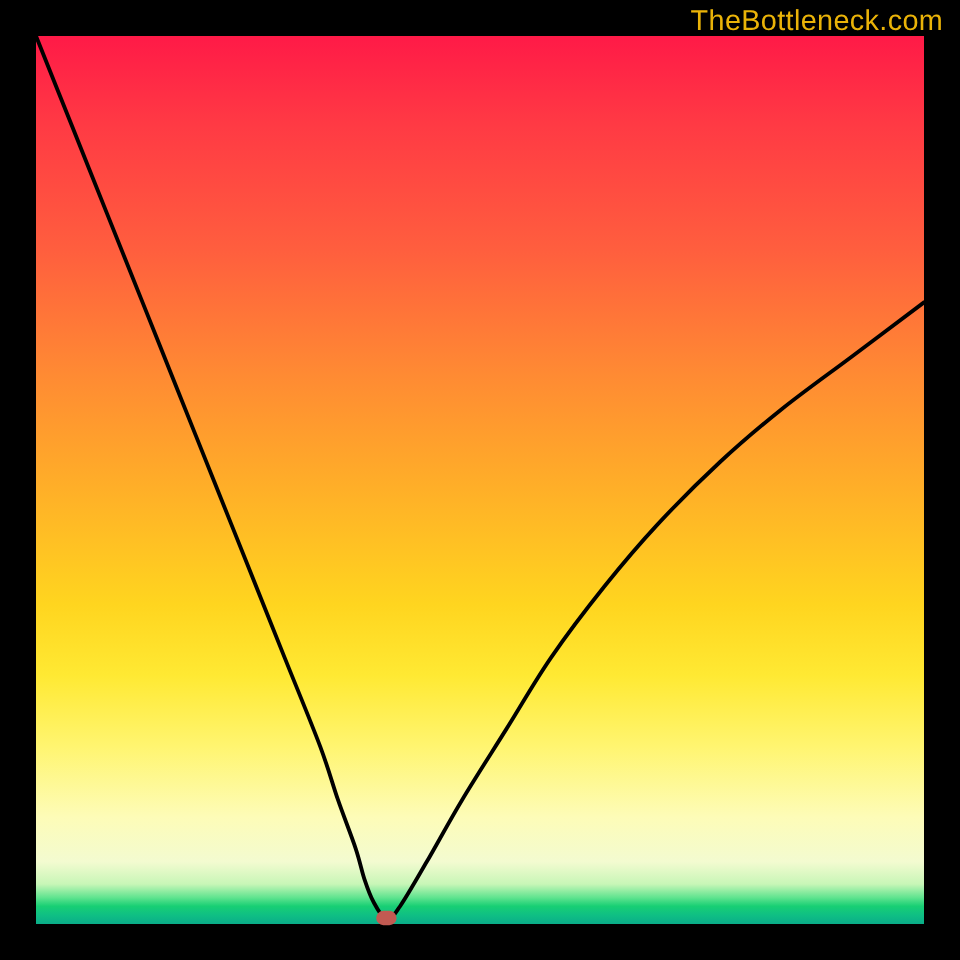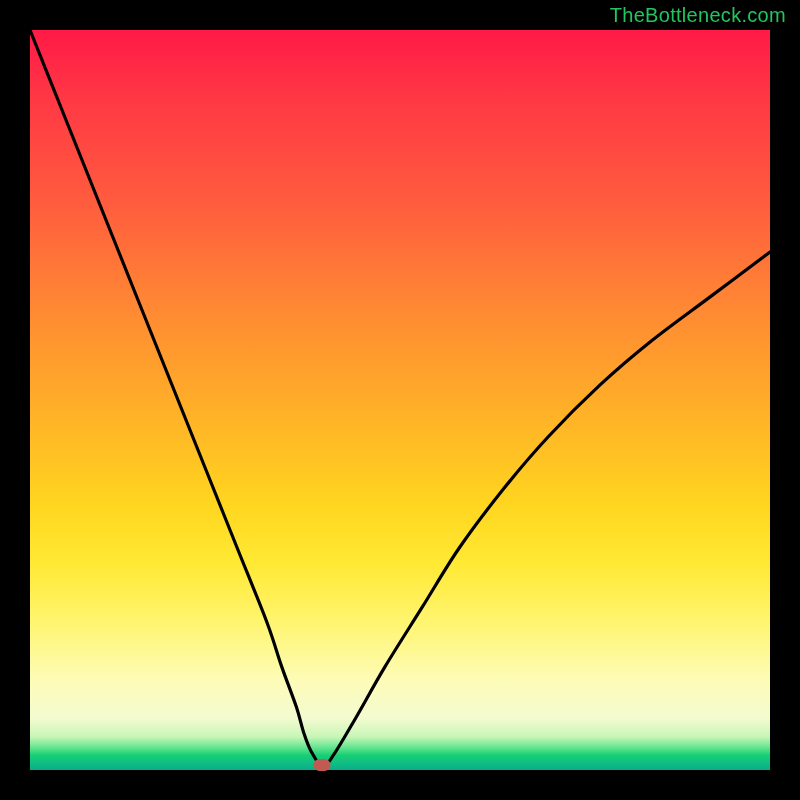--- a/index.html
+++ b/index.html
@@ -42,22 +42,22 @@
       #61e490 97%,
       #18cf74 98%,
       #0fbf84 99%,
       #0aad89 100%
     );
   }
   .watermark {
     position: absolute;
     top: 4px;
     right: 14px;
-    color: #22c55e;
-    font-size: 20px;
+    color: #eab308;
+    font-size: 24px;
     letter-spacing: 0.3px;
     user-select: none;
   }
   svg.curve {
     position: absolute;
     left: 0;
     top: 0;
     width: 740px;
     height: 740px;
     overflow: visible;

